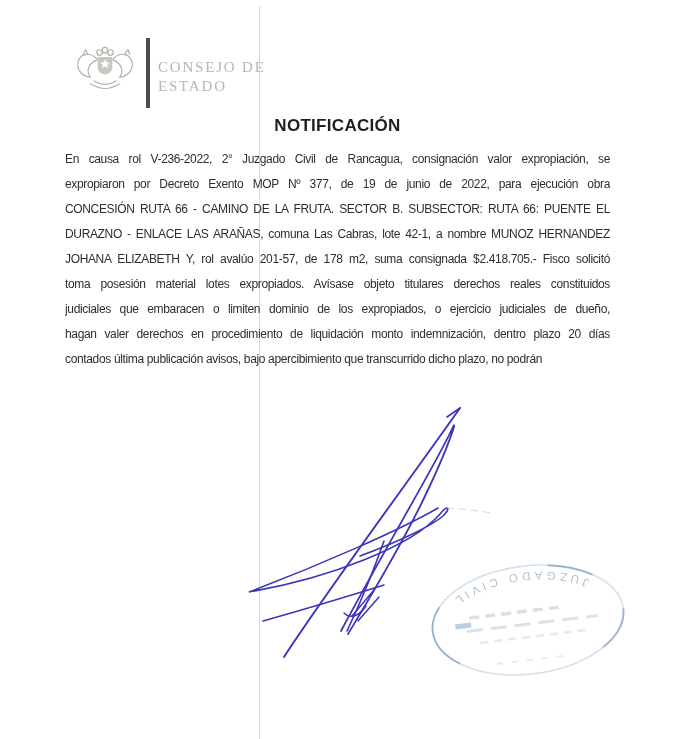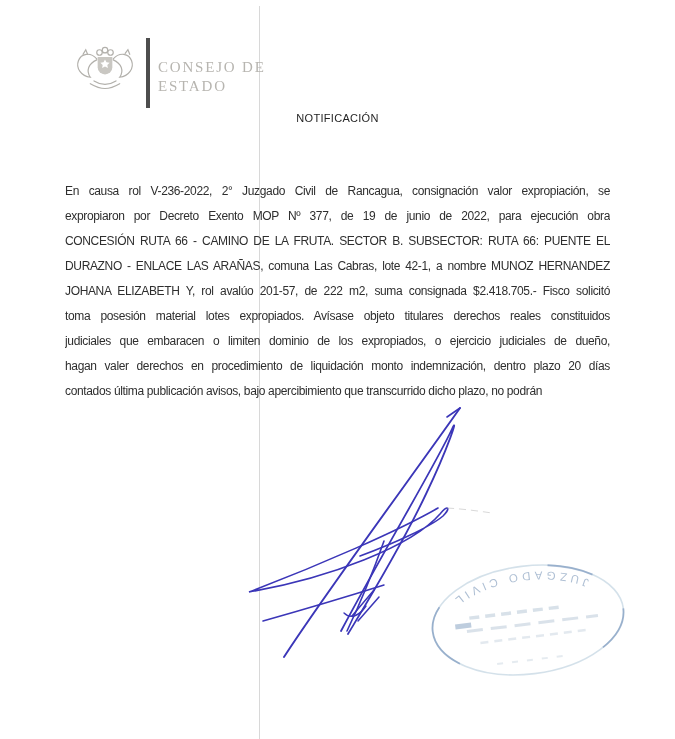--- a/index.html
+++ b/index.html
@@ -24,30 +24,29 @@
   .org-name{
     position:absolute;left:86px;top:4px;width:130px;
     font-family:Liberation Serif, serif;
     font-size:15px;line-height:19px;letter-spacing:1.8px;
     color:#b7b5b0;white-space:nowrap;margin-top:16px;
   }
 
   
   .doc-title{
     position:absolute;left:65px;top:105px;width:545px;z-index:2;
-    text-align:center;font-size:11px;font-weight:normal;
+    text-align:center;font-size:17px;font-weight:bold;
     letter-spacing:.3px;color:#1f1f1f;
   }
 
   
   .doc-body{
     position:absolute;left:65px;top:147px;width:545px;z-index:2;
     font-size:12px;line-height:25px;color:#2e2e2e;
     letter-spacing:-0.35px;
-    margin-top:32px;
   }
   .doc-body .line{text-align:justify;text-align-last:justify;height:25px;overflow:hidden;}
   .doc-body .line:last-child{text-align-last:left;}
 
   
   .signature-svg{position:absolute;left:235px;top:398px;width:260px;height:268px;z-index:3;}
   .stamp-svg{position:absolute;left:425px;top:552px;width:215px;height:135px;z-index:2;}
 </style>
 </head>
 <body>
@@ -81,21 +80,21 @@
   </header>
 
   <h1 class="doc-title">NOTIFICACIÓN</h1>
 
   <div class="doc-body">
 
   <div class="line">En causa rol V-236-2022, 2° Juzgado Civil de Rancagua, consignación valor expropiación, se</div>
       <div class="line">expropiaron por Decreto Exento MOP Nº 377, de 19 de junio de 2022, para ejecución obra</div>
       <div class="line">CONCESIÓN RUTA 66 - CAMINO DE LA FRUTA. SECTOR B. SUBSECTOR: RUTA 66: PUENTE EL</div>
       <div class="line">DURAZNO - ENLACE LAS ARAÑAS, comuna Las Cabras, lote 42-1, a nombre MUNOZ HERNANDEZ</div>
-      <div class="line">JOHANA ELIZABETH Y, rol avalúo 201-57, de 222 m2, suma consignada $2.418.705.- Fisco solicitó</div>
+      <div class="line">JOHANA ELIZABETH Y, rol avalúo 201-57, de 178 m2, suma consignada $2.418.705.- Fisco solicitó</div>
       <div class="line">toma posesión material lotes expropiados. Avísase objeto titulares derechos reales constituidos</div>
       <div class="line">judiciales que embaracen o limiten dominio de los expropiados, o ejercicio judiciales de dueño,</div>
       <div class="line">hagan valer derechos en procedimiento de liquidación monto indemnización, dentro plazo 20 días</div>
       <div class="line">contados última publicación avisos, bajo apercibimiento que transcurrido dicho plazo, no podrán</div>
     </div>
 
   <svg class="signature-svg" viewBox="235 398 260 268">
     <g fill="none" stroke-linecap="round" stroke="#3b36b8">
 
       <path d="M284,657 C326,592 418,468 460,408" stroke-width="1.9"></path>

